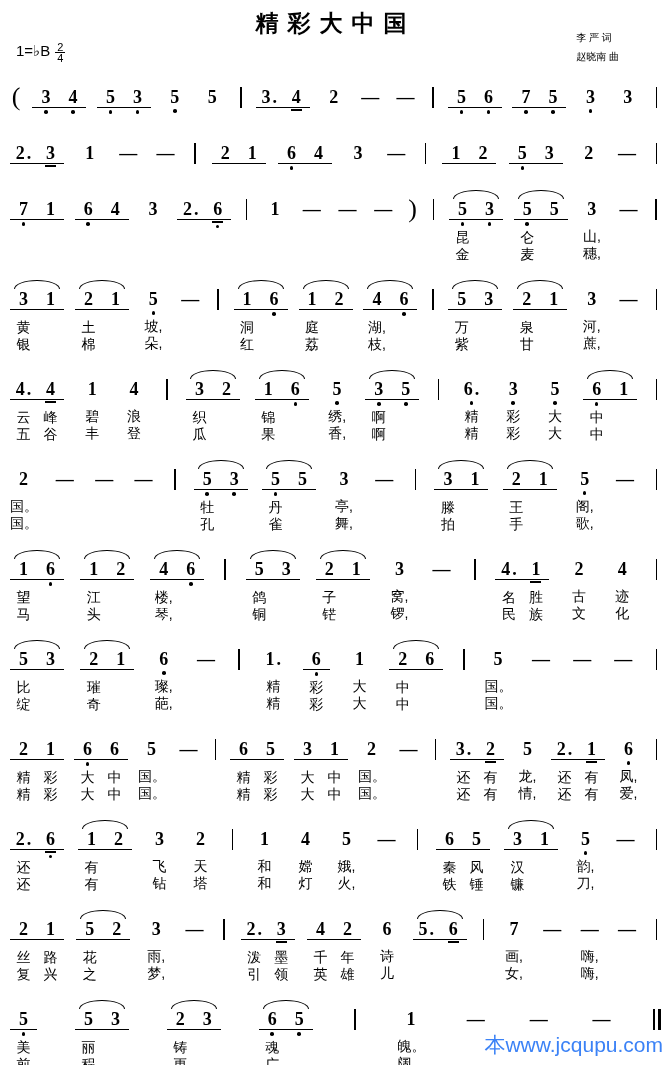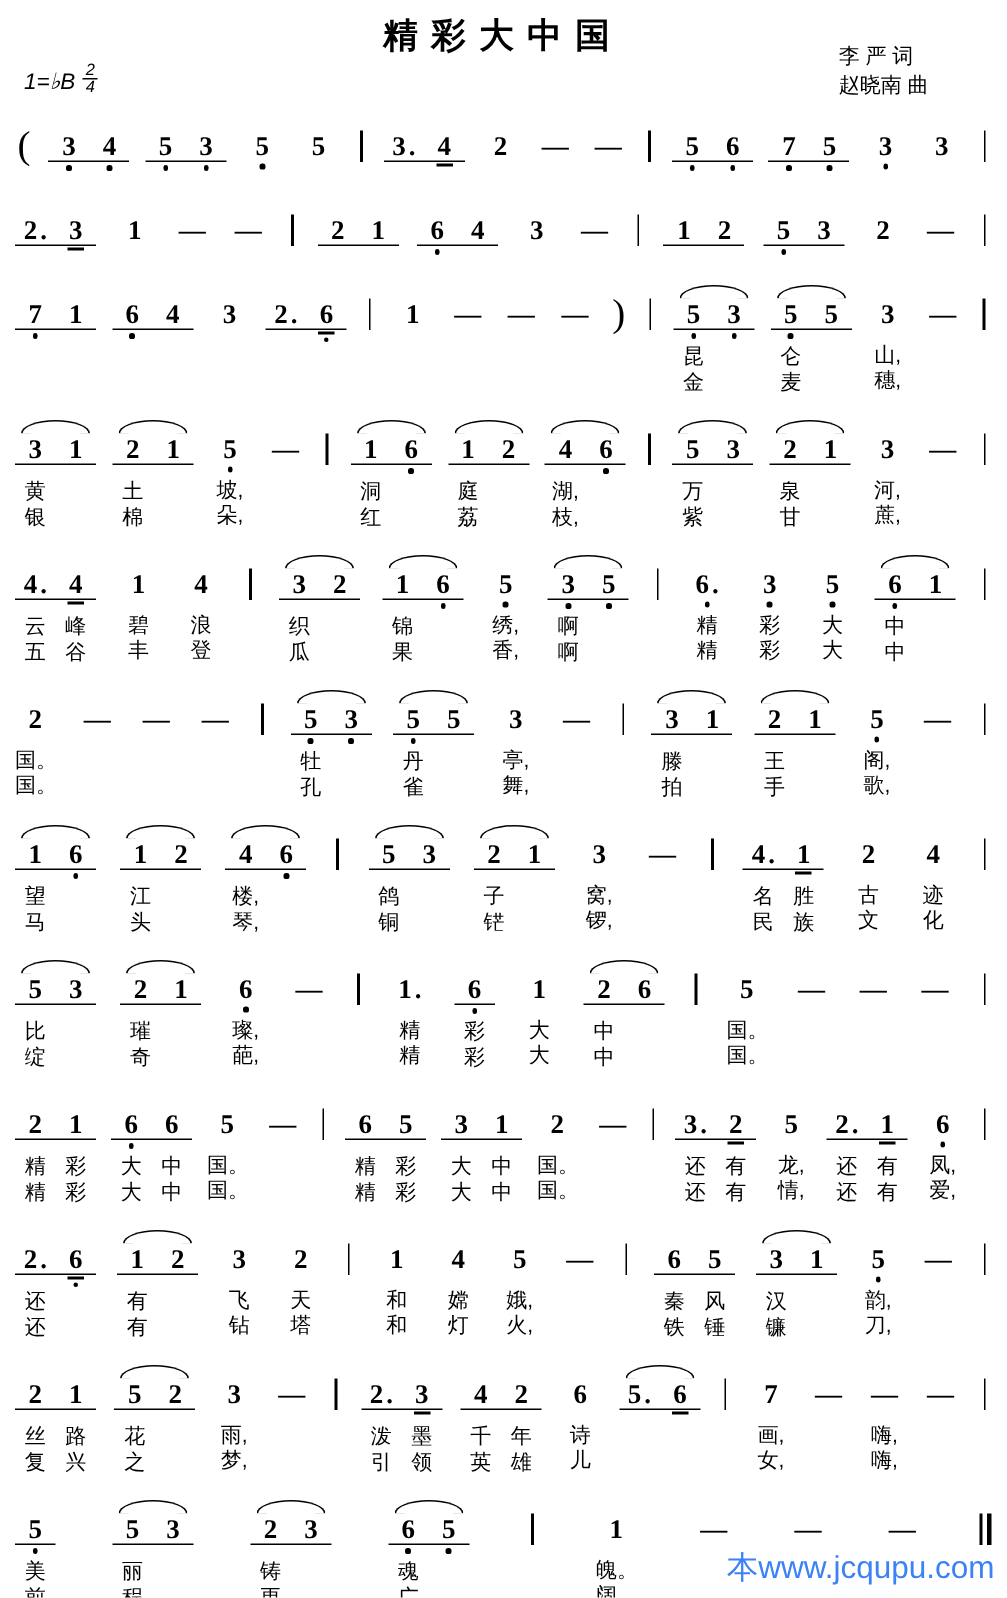--- a/index.html
+++ b/index.html
@@ -1,21 +1,21 @@
 <!DOCTYPE html>
 <html><head>
 <meta charset="utf-8">
 <style>
   html,body{margin:0;padding:0;background:#fff;}
   body{width:671px;height:1065px;box-sizing:border-box;padding:4px 10px 0 10px;
        font-family:"Liberation Sans",sans-serif;color:#000;overflow:hidden;position:relative;}
   .header{position:relative;height:74px;}
   .title{text-align:center;font-size:23px;font-weight:bold;letter-spacing:9px;padding-top:4px;}
-  .credits{position:absolute;right:42px;top:24px;font-size:14px;line-height:19px;text-align:left;}
-  .keysig{position:absolute;left:6px;top:38px;font-size:15px;display:flex;align-items:flex-end;font-style:italic;}
+  .credits{position:absolute;right:42px;top:24px;font-size:10px;line-height:19px;text-align:left;}
+  .keysig{position:absolute;left:6px;top:38px;font-size:15px;display:flex;align-items:flex-start;}
   .frac{display:inline-flex;flex-direction:column;align-items:center;font-size:11px;line-height:10px;margin-left:5px;}
   .ft{border-bottom:1px solid #000;padding:0 2px;}
   .fb{padding:0 2px;}
 
   #score{display:block;}
   .system{display:flex;justify-content:space-between;align-items:flex-start;margin-bottom:17px;}
   .system.nolyr{margin-bottom:17px;}
   .tok{display:flex;flex-direction:column;}
   .arcz{height:9px;}
   .arc{height:8px;margin:0 4px;border-top:1.5px solid #000;border-left:1.5px solid #000;

